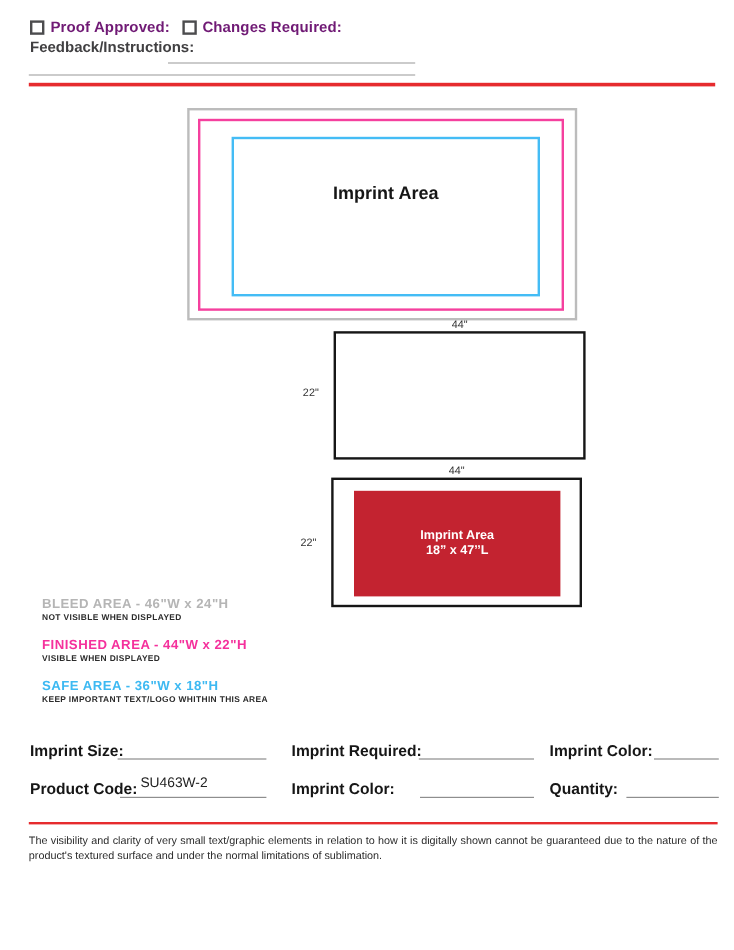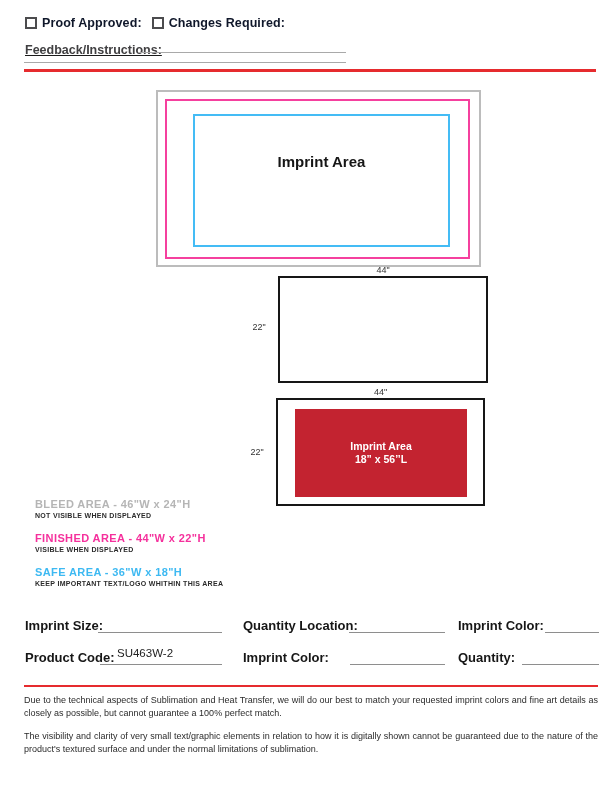--- a/index.html
+++ b/index.html
@@ -6,22 +6,22 @@
   html,body { background:#ffffff; }
   body { font-family:"Liberation Sans", sans-serif; }
   .page {
     position:relative; width:612px; height:792px; background:#ffffff;
     overflow:hidden; color:#1a1a1a;
   }
   
   .checkbox-row { position:absolute; left:25px; top:16px; display:flex; align-items:center; gap:10px; }
   .cb-item { display:flex; align-items:center; gap:5px; }
   .cb-box { width:12px; height:12px; border:2px solid #4c4c4e; background:#fff; display:inline-block; }
-  .cb-label { font-size:12.5px; color:#0f172a; font-weight:600; letter-spacing:0.1px; }
-  .feedback-row { position:absolute; left:25px; top:43px; display:flex; align-items:center;text-decoration:underline; }
+  .cb-label { font-size:12.5px; color:#701a75; font-weight:600; letter-spacing:0.1px; }
+  .feedback-row { position:absolute; left:25px; top:32px; display:flex; align-items:center; }
   .feedback-label { font-size:12.5px; color:#414042; font-weight:600; }
   .line { background:#a9a9a9; height:1px; }
   .feedback-line { position:absolute; left:140px; top:52px; width:206px; }
   .feedback-line2 { position:absolute; left:24px; top:62px; width:322px; }
   .sheet-title { position:absolute; right:17px; top:38px; font-size:16.5px; font-weight:bold; letter-spacing:0.6px; color:#161616; }
   .title-rule { position:absolute; left:24px; right:16px; top:69px; height:2.5px; background:#e62b2e; }
 
   
   .bleed-rect { position:absolute; left:156px; top:90px; width:325px; height:177px; border:2px solid #bcbcbc; background:#fff; }
   .finished-rect { position:absolute; left:165px; top:99px; width:305px; height:160px; border:2px solid #f5409e; }
@@ -95,21 +95,21 @@
 
   <div class="dim d2-width">44"</div>
   <div class="d2-rect"></div>
   <div class="dim d2-height">22"</div>
 
   <div class="dim d3-width">44"</div>
   <div class="d3-rect"></div>
   <div class="dim d3-height">22"</div>
   <div class="d3-red">
     <div class="d3-red-text">Imprint Area</div>
-    <div class="d3-red-text">18” x 56’’L</div>
+    <div class="d3-red-text">18” x 47’’L</div>
   </div>
 
   <div class="legend">
     <div class="legend-item">
       <div class="legend-title legend-bleed">BLEED AREA - 46"W x 24"H</div>
       <div class="legend-sub">NOT VISIBLE WHEN DISPLAYED</div>
     </div>
     <div class="legend-item">
       <div class="legend-title legend-finished">FINISHED AREA - 44"W x 22"H</div>
       <div class="legend-sub">VISIBLE WHEN DISPLAYED</div>
@@ -117,21 +117,21 @@
     <div class="legend-item">
       <div class="legend-title legend-safe">SAFE AREA - 36"W x 18"H</div>
       <div class="legend-sub">KEEP IMPORTANT TEXT/LOGO WHITHIN THIS AREA</div>
     </div>
   </div>
 
   <div class="form-label" style="left:25px; top:618px;">Imprint Size:</div>
   <div class="field-line" style="left:98px; top:632px; width:124px;"></div>
   <div class="field-value" style="left:110px; top:617px;"></div>
 
-  <div class="form-label" style="left:243px; top:618px;">Quantity Location:</div>
+  <div class="form-label" style="left:243px; top:618px;">Imprint Required:</div>
   <div class="field-line" style="left:349px; top:632px; width:96px;"></div>
   <div class="field-value" style="left:355px; top:617px;"></div>
 
   <div class="form-label" style="left:458px; top:618px;">Imprint Color:</div>
   <div class="field-line" style="left:545px; top:632px; width:54px;"></div>
   <div class="field-value" style="left:550px; top:617px;"></div>
 
   <div class="form-label" style="left:25px; top:650px;">Product Code:</div>
   <div class="field-line" style="left:100px; top:664px; width:122px;"></div>
   <div class="field-value" style="left:117px; top:647px;">SU463W-2</div>
@@ -139,17 +139,16 @@
   <div class="form-label" style="left:243px; top:650px;">Imprint Color:</div>
   <div class="field-line" style="left:350px; top:664px; width:95px;"></div>
   <div class="field-value" style="left:356px; top:649px;"></div>
 
   <div class="form-label" style="left:458px; top:650px;">Quantity:</div>
   <div class="field-line" style="left:522px; top:664px; width:77px;"></div>
   <div class="field-value" style="left:528px; top:649px;"></div>
 
   <div class="disclaimer-rule"></div>
   <div class="disclaimer">
-    <p>Due to the technical aspects of Sublimation and Heat Transfer, we will do our best to match your requested imprint colors and fine art details as closely as possible, but cannot guarantee a 100% perfect match.</p>
     <p>The visibility and clarity of very small text/graphic elements in relation to how it is digitally shown cannot be guaranteed due to the nature of the product's textured surface and under the normal limitations of sublimation.</p>
   </div>
 
 </div>
 
 </body></html>

